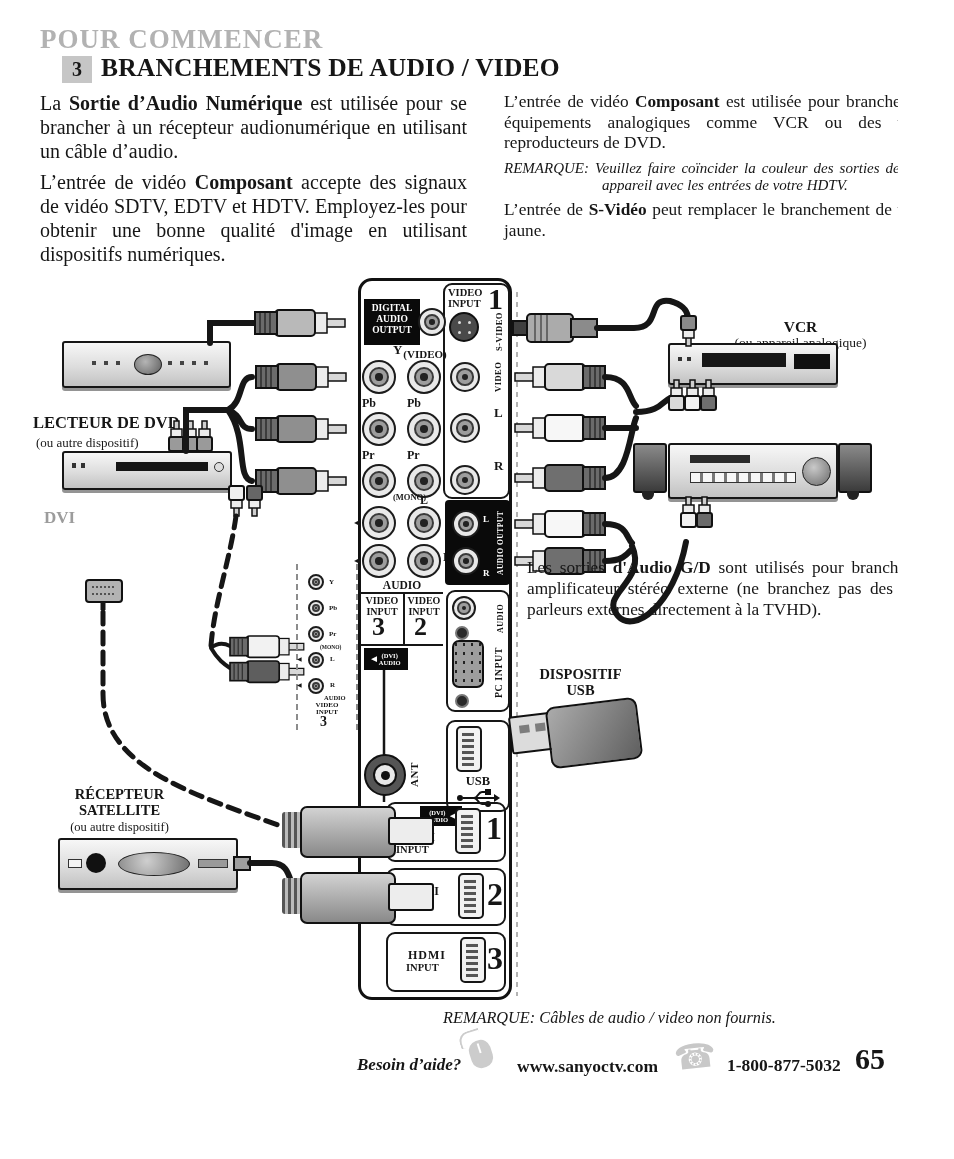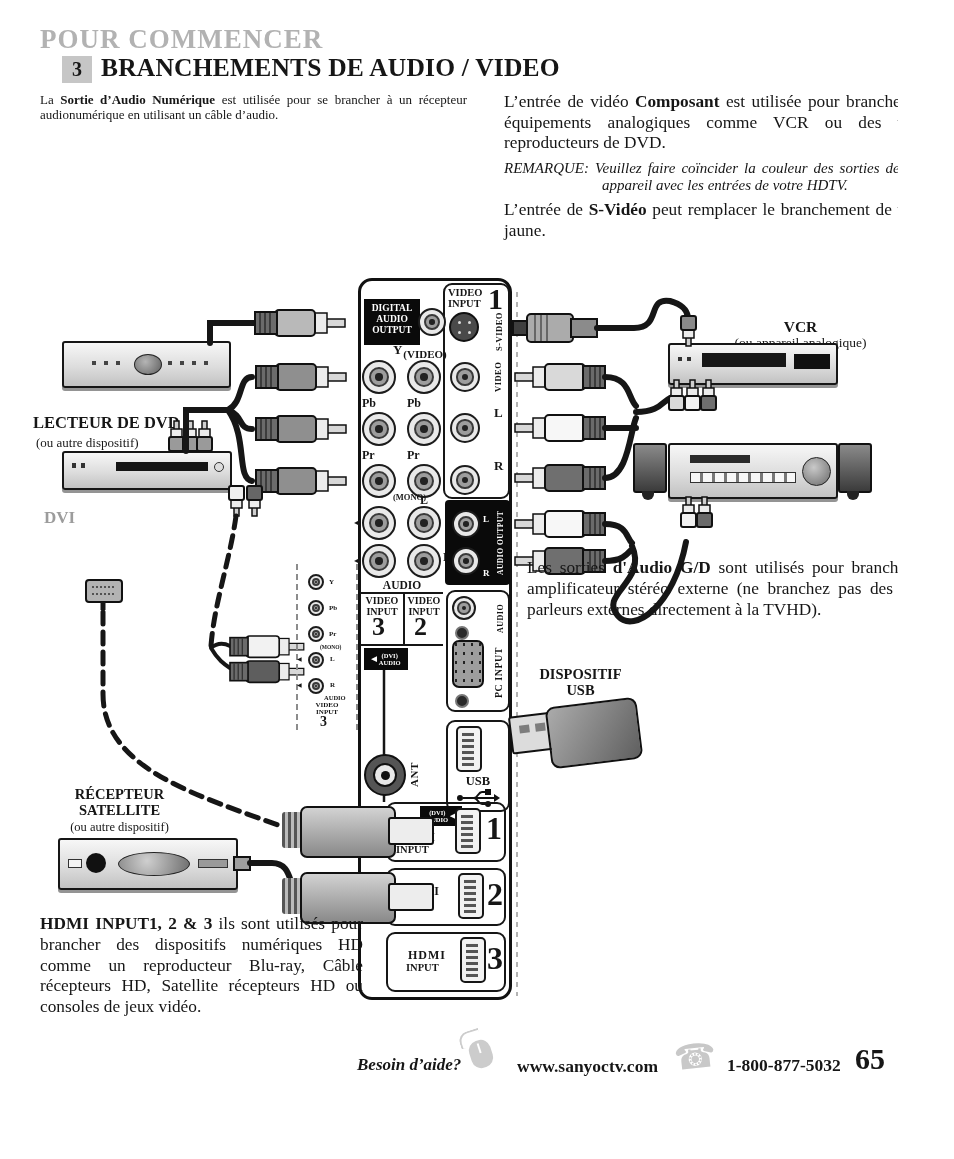--- a/index.html
+++ b/index.html
@@ -32,22 +32,23 @@
 <body>
 
 <div id="page">
 
   <div class="abs b" style="left:40px;top:24px;font-size:27px;color:#b2b2b2;letter-spacing:1px">POUR COMMENCER</div>
   <div class="abs" style="left:62px;top:56px;width:30px;height:27px;background:#c6c6c6;display:flex;align-items:center;justify-content:center">
     <span class="b" style="font-size:20px">3</span>
   </div>
   <div class="abs b" style="left:101px;top:53px;font-size:25.5px;letter-spacing:.2px">BRANCHEMENTS DE AUDIO / VIDEO</div>
 
-  <div class="abs just" style="left:40px;top:92px;width:427px;font-size:13px;line-height:1.19">
+  <div class="abs just" style="left:40px;top:92px;width:427px;font-size:20px;line-height:1.19">
     <p><span>La </span><b>Sortie d’Audio Numérique</b><span> est utilisée pour se brancher à un récepteur audionumérique en utilisant un câble d’audio.</span></p>
+    <p style="margin-top:8px"><span>L’entrée de vidéo </span><b>Composant</b><span> accepte des signaux de vidéo SDTV, EDTV et HDTV. Employez-les pour obtenir une bonne qualité d'image en utilisant dispositifs numériques.</span></p>
   </div>
 
   <div class="abs just" style="left:504px;top:92px;width:432px;font-size:17.3px;line-height:1.19">
     <p><span>L’entrée de vidéo </span><b>Composant</b><span> est utilisée pour brancher des équipements analogiques comme VCR ou des vieux reproducteurs de DVD.</span></p>
     <p class="i" style="margin-top:6px;font-size:15px;line-height:1.15;padding-left:98px;text-indent:-98px">
       <span>REMARQUE:</span> <span>Veuillez faire coïncider la couleur des sorties de votre appareil avec les entrées de votre HDTV.</span></p>
     <p style="margin-top:6px"><span>L’entrée de </span><b>S-Vidéo</b><span> peut remplacer le branchement de vidéo jaune.</span></p>
   </div>
 
   <div class="abs dev" style="left:62px;top:341px;width:165px;height:43px">
@@ -416,24 +417,24 @@
   </div>
   <div class="abs" style="left:510px;top:714px;width:42px;height:34px;background:#dcdcdc;border:2px solid #111;border-radius:3px;transform:rotate(-7deg)">
     <div style="position:absolute;left:8px;top:8px;width:10px;height:8px;background:#7d7d7d"></div>
     <div style="position:absolute;left:24px;top:8px;width:10px;height:8px;background:#7d7d7d"></div>
   </div>
   <div class="abs" style="left:548px;top:702px;width:88px;height:58px;background:linear-gradient(125deg,#ababab,#5f5f5f);border:2.5px solid #111;border-radius:9px;transform:rotate(-7deg)"></div>
 
   <div class="abs just" style="left:527px;top:558px;width:410px;font-size:17.3px;line-height:1.2">
     <span>Les sorties </span><b>d'Audio G/D</b><span> sont utilisés pour brancher un amplificateur stéréo externe (ne branchez pas des haut-parleurs externes directement à la TVHD).</span>
   </div>
-  <div class="abs just" style="left:40px;top:914px;width:323px;font-size:17.3px;line-height:1.2">
-    <b>HDMI INPUT1, 2 &amp; 3</b><span> ils sont utilisés pour brancher des dispositifs numériques HD comme un reproducteur Blu-ray, Câble récepteurs HD,  Satellite récepteurs HD ou consoles de jeux vidéo.</span>
-  </div>
-
+
+  <div class="abs i" style="left:443px;top:1008px;width:500px;font-size:16.3px">
+    <span>REMARQUE:</span><span> Câbles de audio / video non fournis.</span>
+  </div>
 
   <div class="abs" style="left:929px;top:567px;width:25px;height:30px;background:#757575"></div>
 
   <div class="abs b i" style="left:357px;top:1055px;font-size:17px">Besoin d’aide?</div>
   <div class="abs" style="left:470px;top:1040px;width:22px;height:28px;background:#cccccc;border-radius:10px;transform:rotate(-18deg)">
     <div style="position:absolute;left:10px;top:3px;width:2px;height:10px;background:#fff"></div>
     <div style="position:absolute;left:-6px;top:-12px;width:20px;height:14px;border:2px solid #cccccc;border-bottom:none;border-right:none;border-radius:10px 0 0 0"></div>
   </div>
   <div class="abs b" style="left:517px;top:1056px;font-size:17.5px">www.sanyoctv.com</div>
   <div class="abs" style="left:674px;top:1036px;font-size:34px;color:#c8c8c8;transform:rotate(-6deg)">☎</div>

